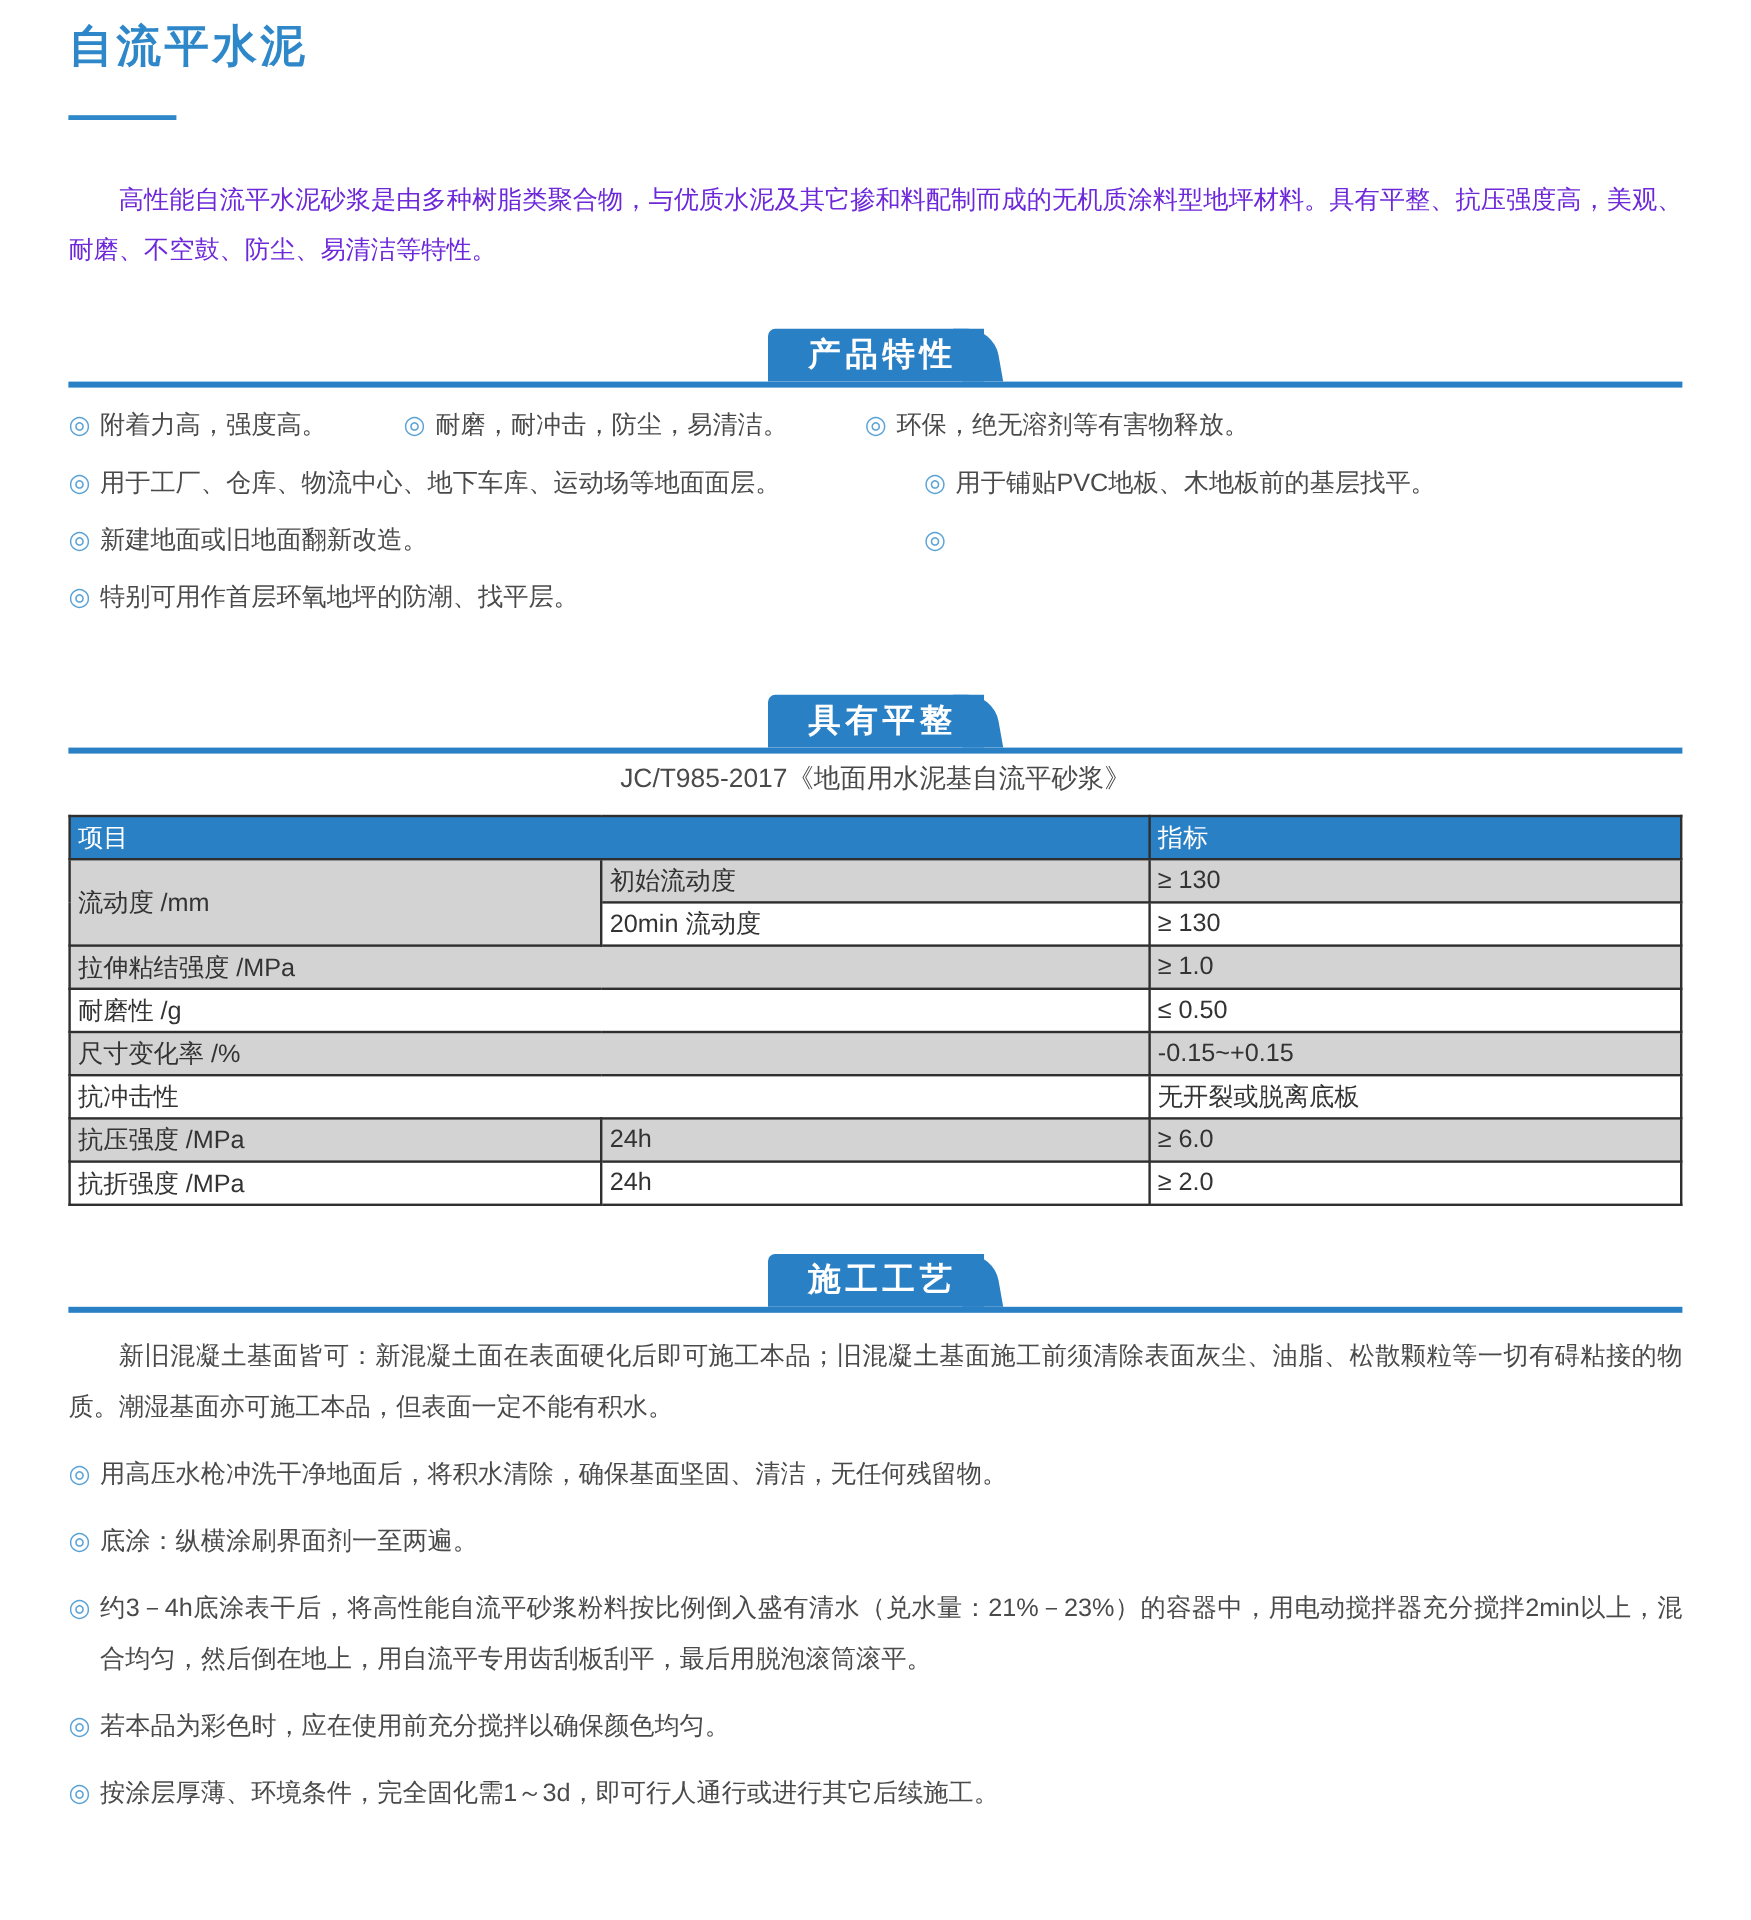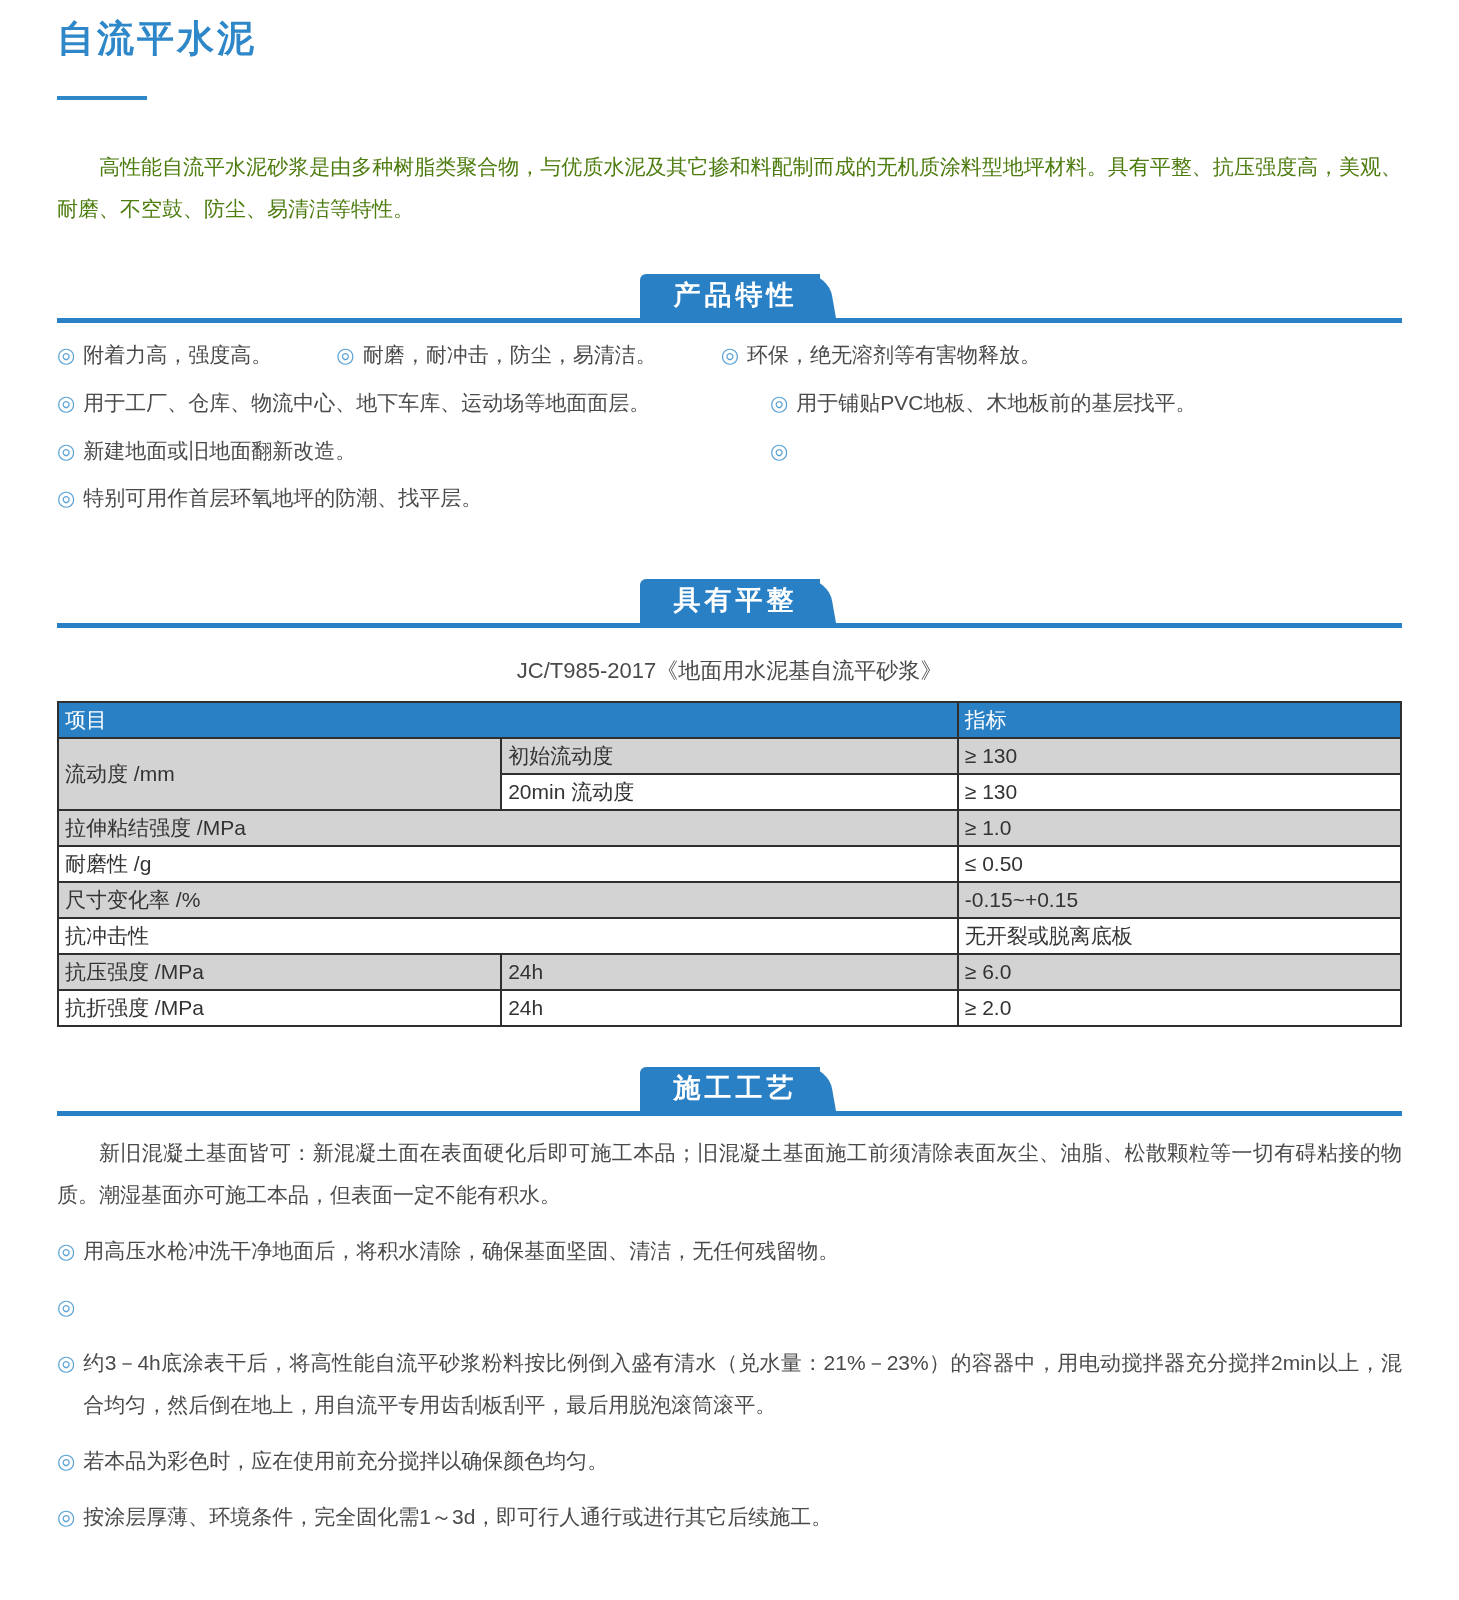--- a/index.html
+++ b/index.html
@@ -9,21 +9,21 @@
     font-family:"Liberation Sans","DejaVu Sans",sans-serif;
     color:#4a4a4a;
   }
   .page { padding:14px 57px 0 57px; }
 
   
   .doc-title { color:#2e87c8; font-size:37px; font-weight:bold; letter-spacing:3px; }
   .title-underline { width:90px; height:4px; background:#2e87c8; margin-top:32px; }
 
   
-  .intro { margin-top:46px; font-size:21px; line-height:2.0; text-align:justify; text-indent:2em; color:#4d7c0f; }
+  .intro { margin-top:46px; font-size:21px; line-height:2.0; text-align:justify; text-indent:2em; color:#6d28d9; }
 
   
   .sec-head { border-bottom:5px solid #2a80c5; margin-top:44px; line-height:0;text-align:center; }
   .tab {
     position:relative; display:inline-block; background:#2a80c5; color:#ffffff;
     font-size:27px; font-weight:bold; letter-spacing:4px; line-height:1;
     padding:8px 22px 9px 34px; border-radius:6px 0 0 0; vertical-align:bottom;
   }
   .tab::after {
     content:""; position:absolute; top:0; right:-16px; width:34px; height:100%;
@@ -36,21 +36,21 @@
   .bullet-line { font-size:21px; line-height:1.45; display:flex; align-items:flex-start; }
   .bullet-ico { color:#5ba3d6; margin-right:8px; font-size:21px; flex:0 0 auto; }
   .features-row { display:flex; padding-top:17px; }
   .features-row .bullet-line { margin-right:64px; }
   .uses-cols { display:flex; padding-top:18px; }
   .uses-left { width:713px; flex:0 0 auto; }
   .uses-right { flex:1 1 auto; }
   .uses-cols .bullet-line { margin-bottom:17px; }
 
   
-  .tbl-caption { text-align:center; font-size:22px; color:#4a4a4a; margin:28px 0 15px 0; }
+  .tbl-caption { text-align:center; font-size:22px; color:#4a4a4a; margin:6px 0 15px 0; }
   table.spec { width:100%; border-collapse:collapse; table-layout:fixed; }
   table.spec th, table.spec td {
     border:2px solid #2f2f2f; text-align:left; font-size:21px;
     height:36px; padding:2px 6px; color:#333333;
   }
   table.spec th { background:#2a80c5; color:#ffffff; font-weight:normal; }
   td.gray { background:#d3d3d3; }
   td.white { background:#ffffff; }
 
   
@@ -175,20 +175,21 @@
     <span class="tab"><span class="tab-label">施工工艺</span></span>
   </div>
   <p class="process-para">新旧混凝土基面皆可：新混凝土面在表面硬化后即可施工本品；旧混凝土基面施工前须清除表面灰尘、油脂、松散颗粒等一切有碍粘接的物质。潮湿基面亦可施工本品，但表面一定不能有积水。</p>
   <div class="process-list">
     <div class="bullet-line">
       <span class="bullet-ico">◎</span>
       <span>用高压水枪冲洗干净地面后，将积水清除，确保基面坚固、清洁，无任何残留物。</span>
     </div>
     <div class="bullet-line">
       <span class="bullet-ico">◎</span>
+      <span>底涂：纵横涂刷界面剂一至两遍。</span>
     </div>
     <div class="bullet-line">
       <span class="bullet-ico">◎</span>
       <span>约3－4h底涂表干后，将高性能自流平砂浆粉料按比例倒入盛有清水（兑水量：21%－23%）的容器中，用电动搅拌器充分搅拌2min以上，混合均匀，然后倒在地上，用自流平专用齿刮板刮平，最后用脱泡滚筒滚平。</span>
     </div>
     <div class="bullet-line">
       <span class="bullet-ico">◎</span>
       <span>若本品为彩色时，应在使用前充分搅拌以确保颜色均匀。</span>
     </div>
     <div class="bullet-line">

